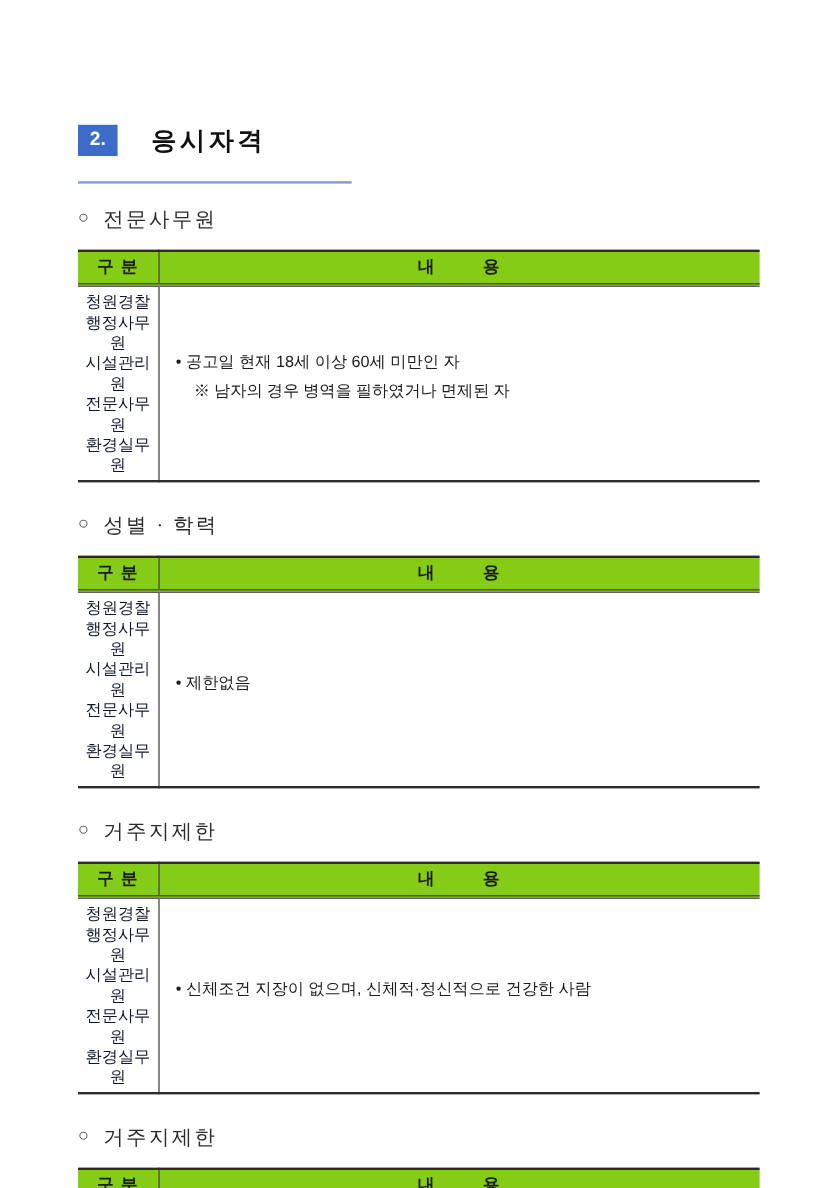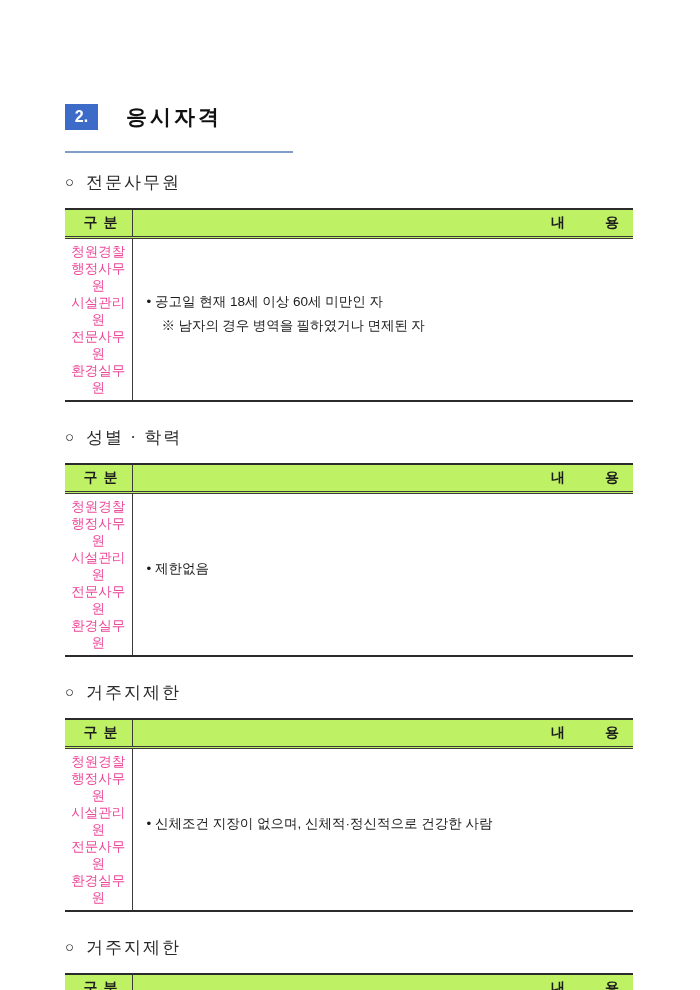--- a/index.html
+++ b/index.html
@@ -51,38 +51,38 @@
   
   table.rule-table {
     width:100%;
     border-collapse:collapse;
     border-top:2px solid #2b2b2b;
     border-bottom:2px solid #2b2b2b;
     table-layout:fixed;
   }
   col.c1 { width:67px; }
   th {
-    background:#bef264;
+    background:#84cc16;
     border-bottom:3px double #3a3a3a;
     font-size:14px; font-weight:bold;
-    padding:4px 13px;
+    padding:4px 2px;
     white-space:pre;
     letter-spacing:1px;
     color:#1c1c1c;
-    text-align:right;
+    text-align:center;
   }
   th.h1 { border-right:1px solid #3a3a3a; }
   td.cat {
     border-right:1px solid #3a3a3a;
     text-align:center;
     white-space:pre-line;
     font-size:13.5px; line-height:17px;
     padding:4px 1px;
     vertical-align:middle;
-    color:#ec4899;
+    color:#0f172a;
     margin-top:29px;
   }
   td.content {
     padding:6px 12px 18px 14px;
     font-size:13.5px; line-height:24px;
     vertical-align:middle;
     color:#1c1c1c;
   }
 
   .line.bullet { padding-left:15px; text-indent:-15px; }

